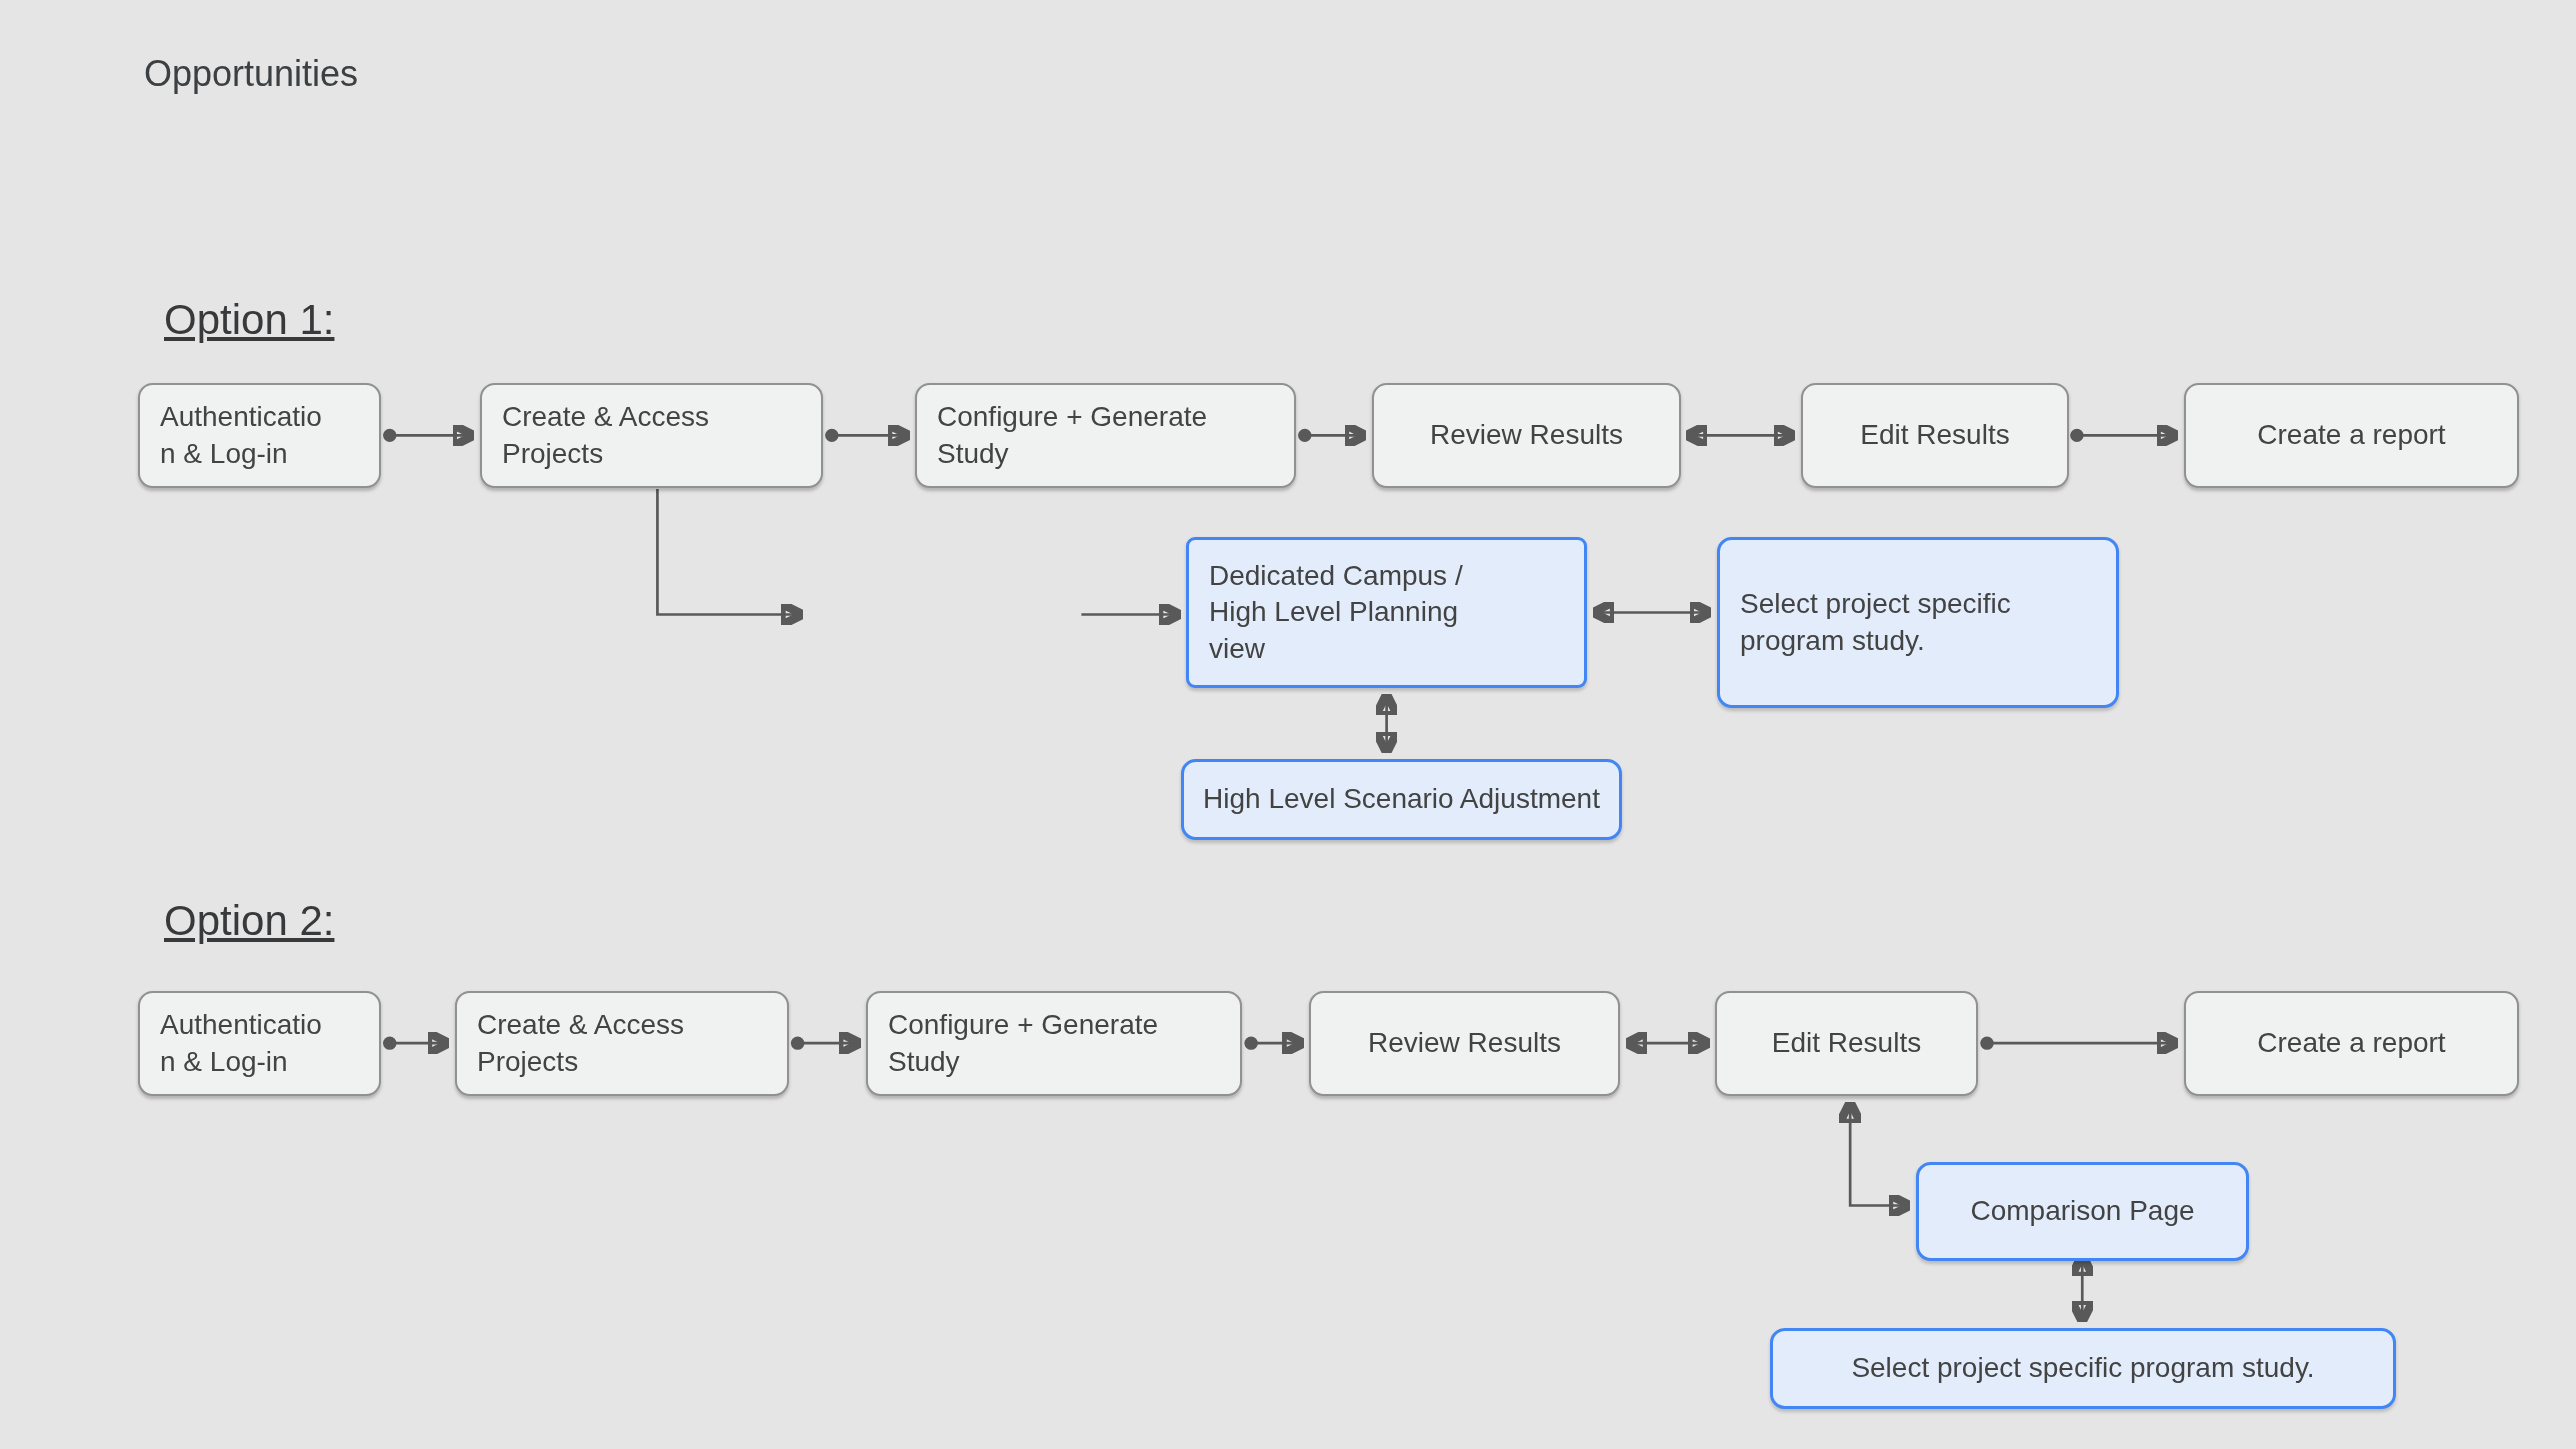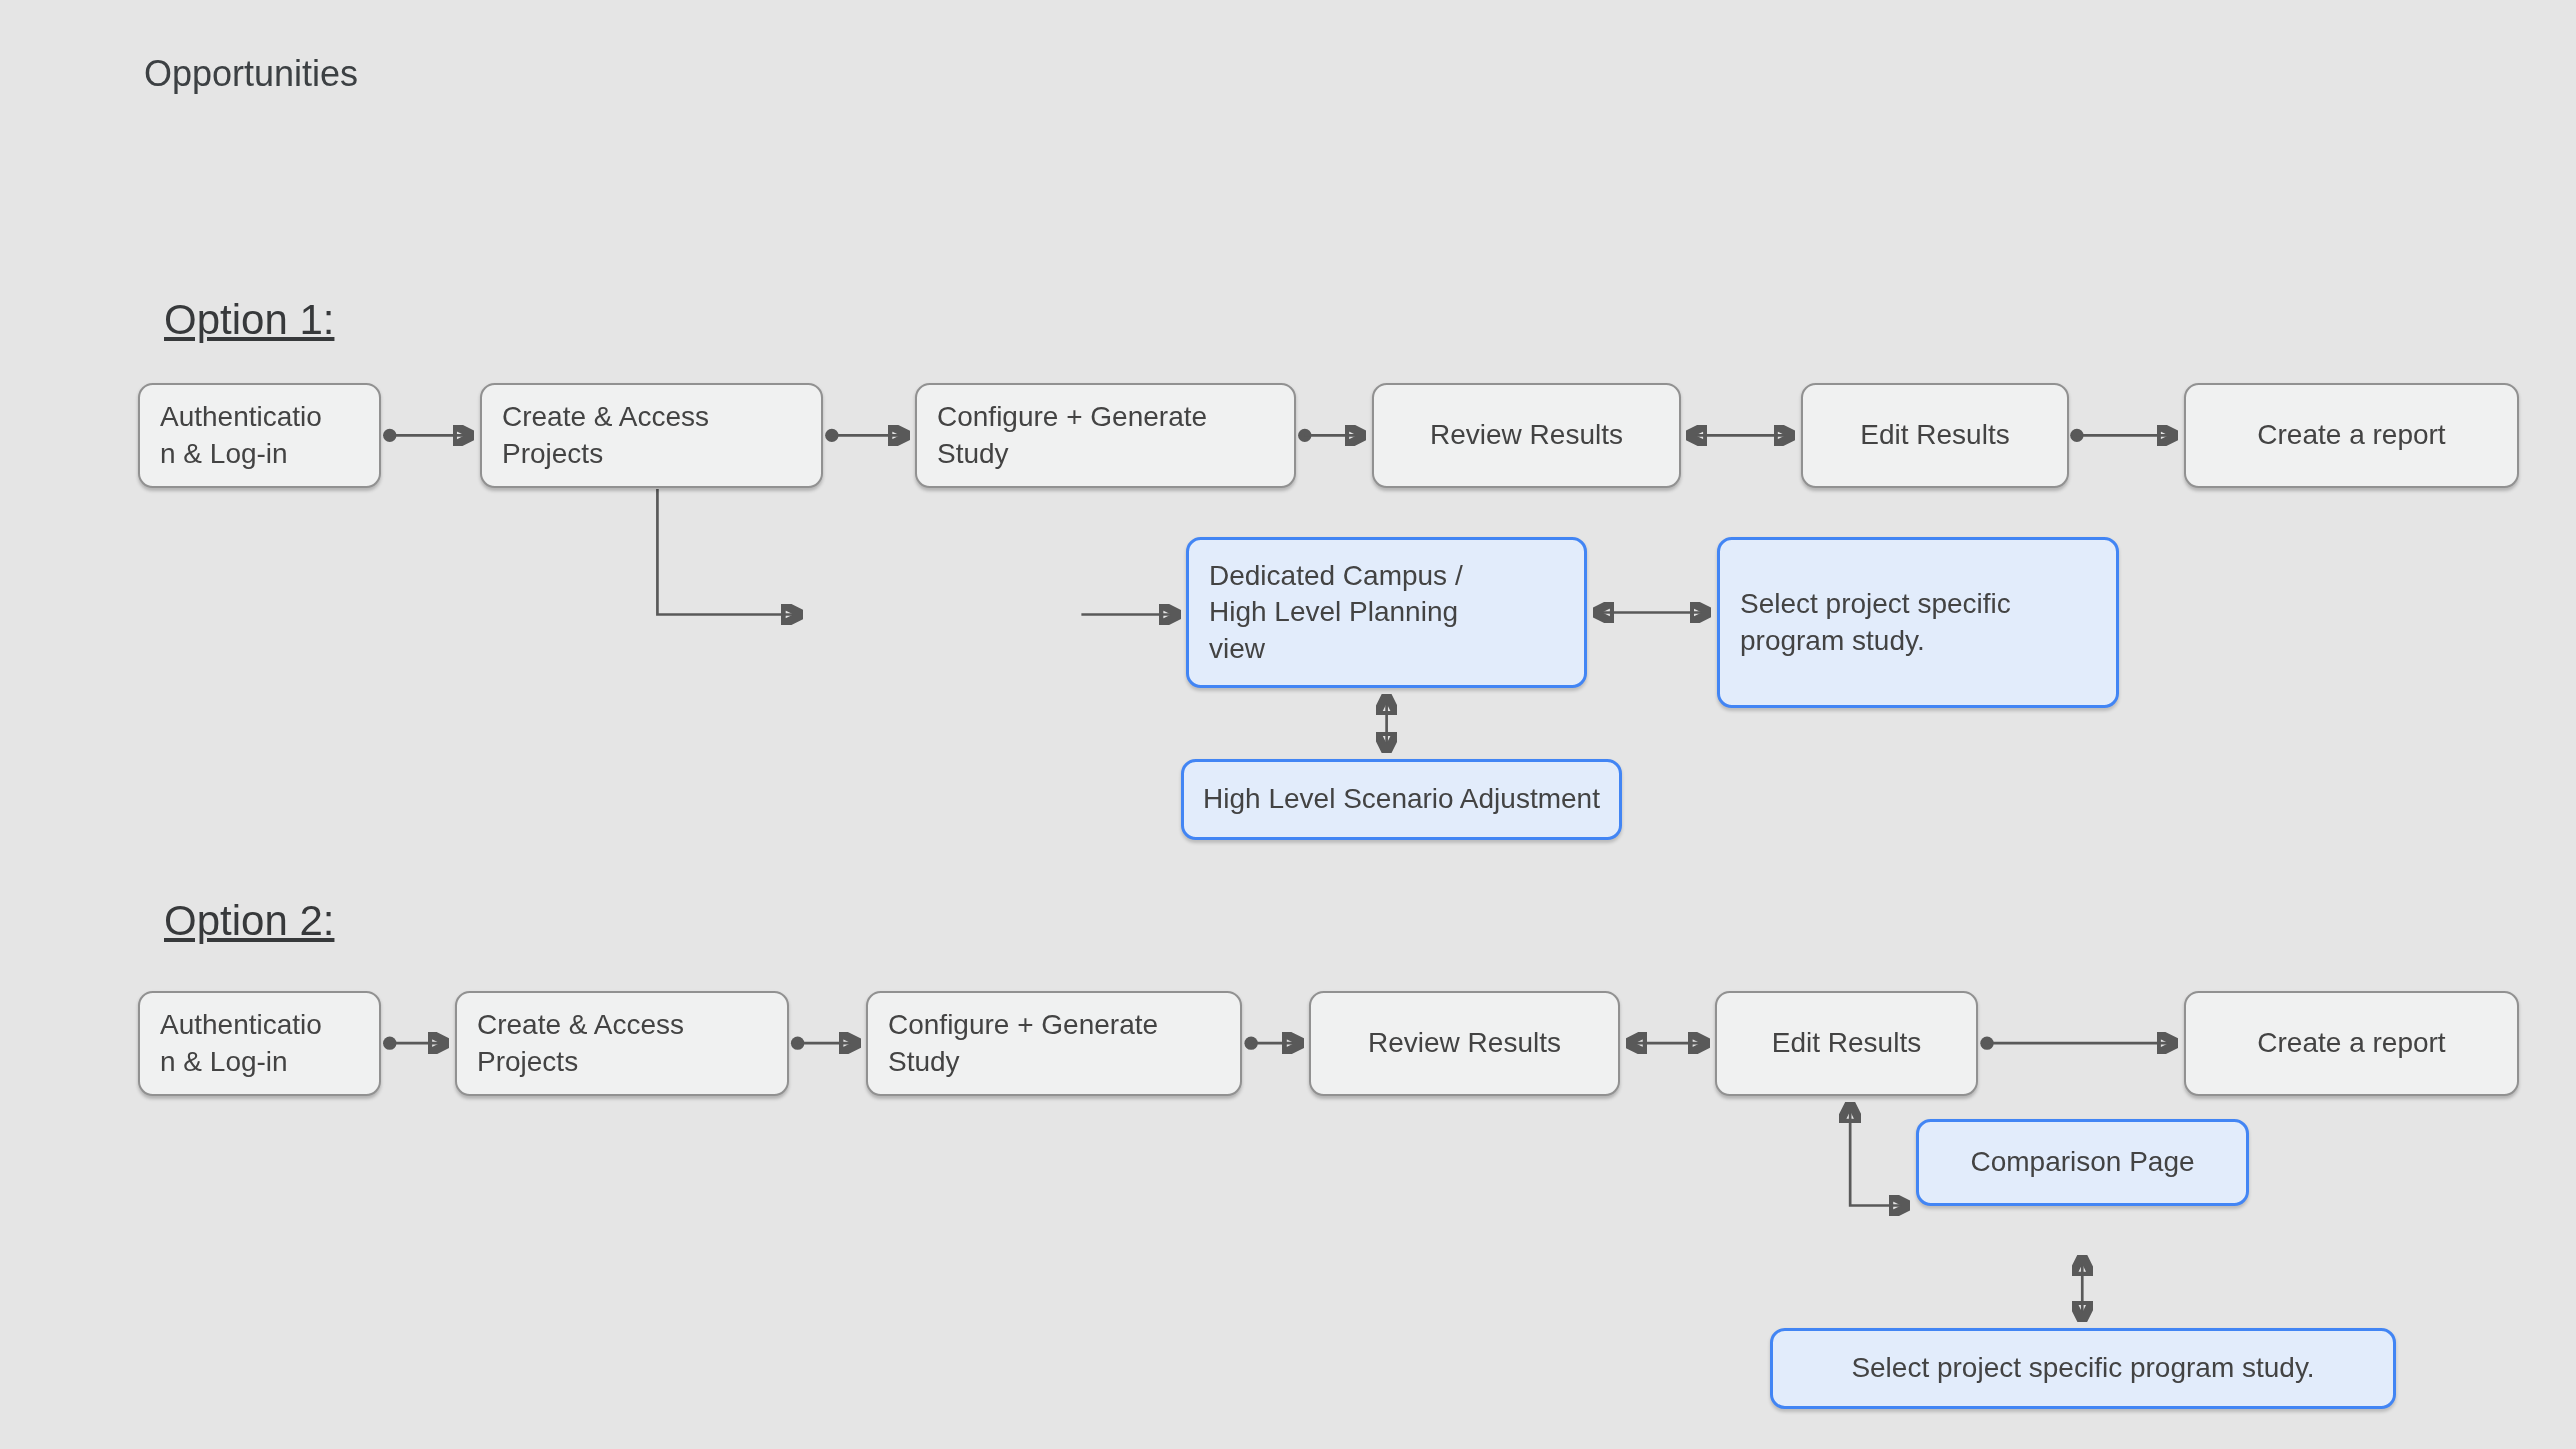--- a/index.html
+++ b/index.html
@@ -51,33 +51,33 @@
 
   
   #n-o1-auth      { left: 138px;  top: 383px; width: 243px; height: 105px; }
   #n-o1-projects  { left: 480px;  top: 383px; width: 343px; height: 105px; }
   #n-o1-configure { left: 915px; top: 383px; width: 381px; height: 105px; }
   #n-o1-review    { left: 1372px; top: 383px; width: 309px; height: 105px; }
   #n-o1-edit      { left: 1801px; top: 383px; width: 268px; height: 105px; }
   #n-o1-report    { left: 2184px; top: 383px; width: 335px; height: 105px; }
   
   #n-o1-createstudy { left: 808px; top: 575px;  width: 269px; height: 79px; }
-  #n-o1-dedicated   { left: 1186px; top: 537px;  width: 401px; height: 151px; }
+  #n-o1-dedicated   { left: 1186px; top: 537px;  width: 401px; height: 151px; border-radius: 9px; }
   #n-o1-select      { left: 1717px; top: 537px;  width: 402px; height: 171px; }
   #n-o1-hlsa        { left: 1181px; top: 759px; width: 441px; height: 81px; }
 
   
   #n-o2-auth      { left: 138px;  top: 991px; width: 243px; height: 105px; }
   #n-o2-projects  { left: 455px;  top: 991px; width: 334px; height: 105px; }
   #n-o2-configure { left: 866px; top: 991px; width: 376px; height: 105px; }
   #n-o2-review    { left: 1309px; top: 991px; width: 311px; height: 105px; }
   #n-o2-edit      { left: 1715px; top: 991px; width: 263px; height: 105px; }
   #n-o2-report    { left: 2184px; top: 991px; width: 335px; height: 105px; }
   
-  #n-o2-comparison { left: 1916px; top: 1119px; width: 333px; height: 87px; }
+  #n-o2-comparison { left: 1916px; top: 1162px; width: 333px; height: 99px; }
   #n-o2-select     { left: 1770px; top: 1328px; width: 626px; height: 81px; }
 
   #connector-layer {
     position: absolute; left: 0; top: 0;
     width: 2576px; height: 1449px;
     pointer-events: none;
   }
   #connector-layer line, #connector-layer path {
     stroke: #595959; stroke-width: 4; fill: none;
   }

